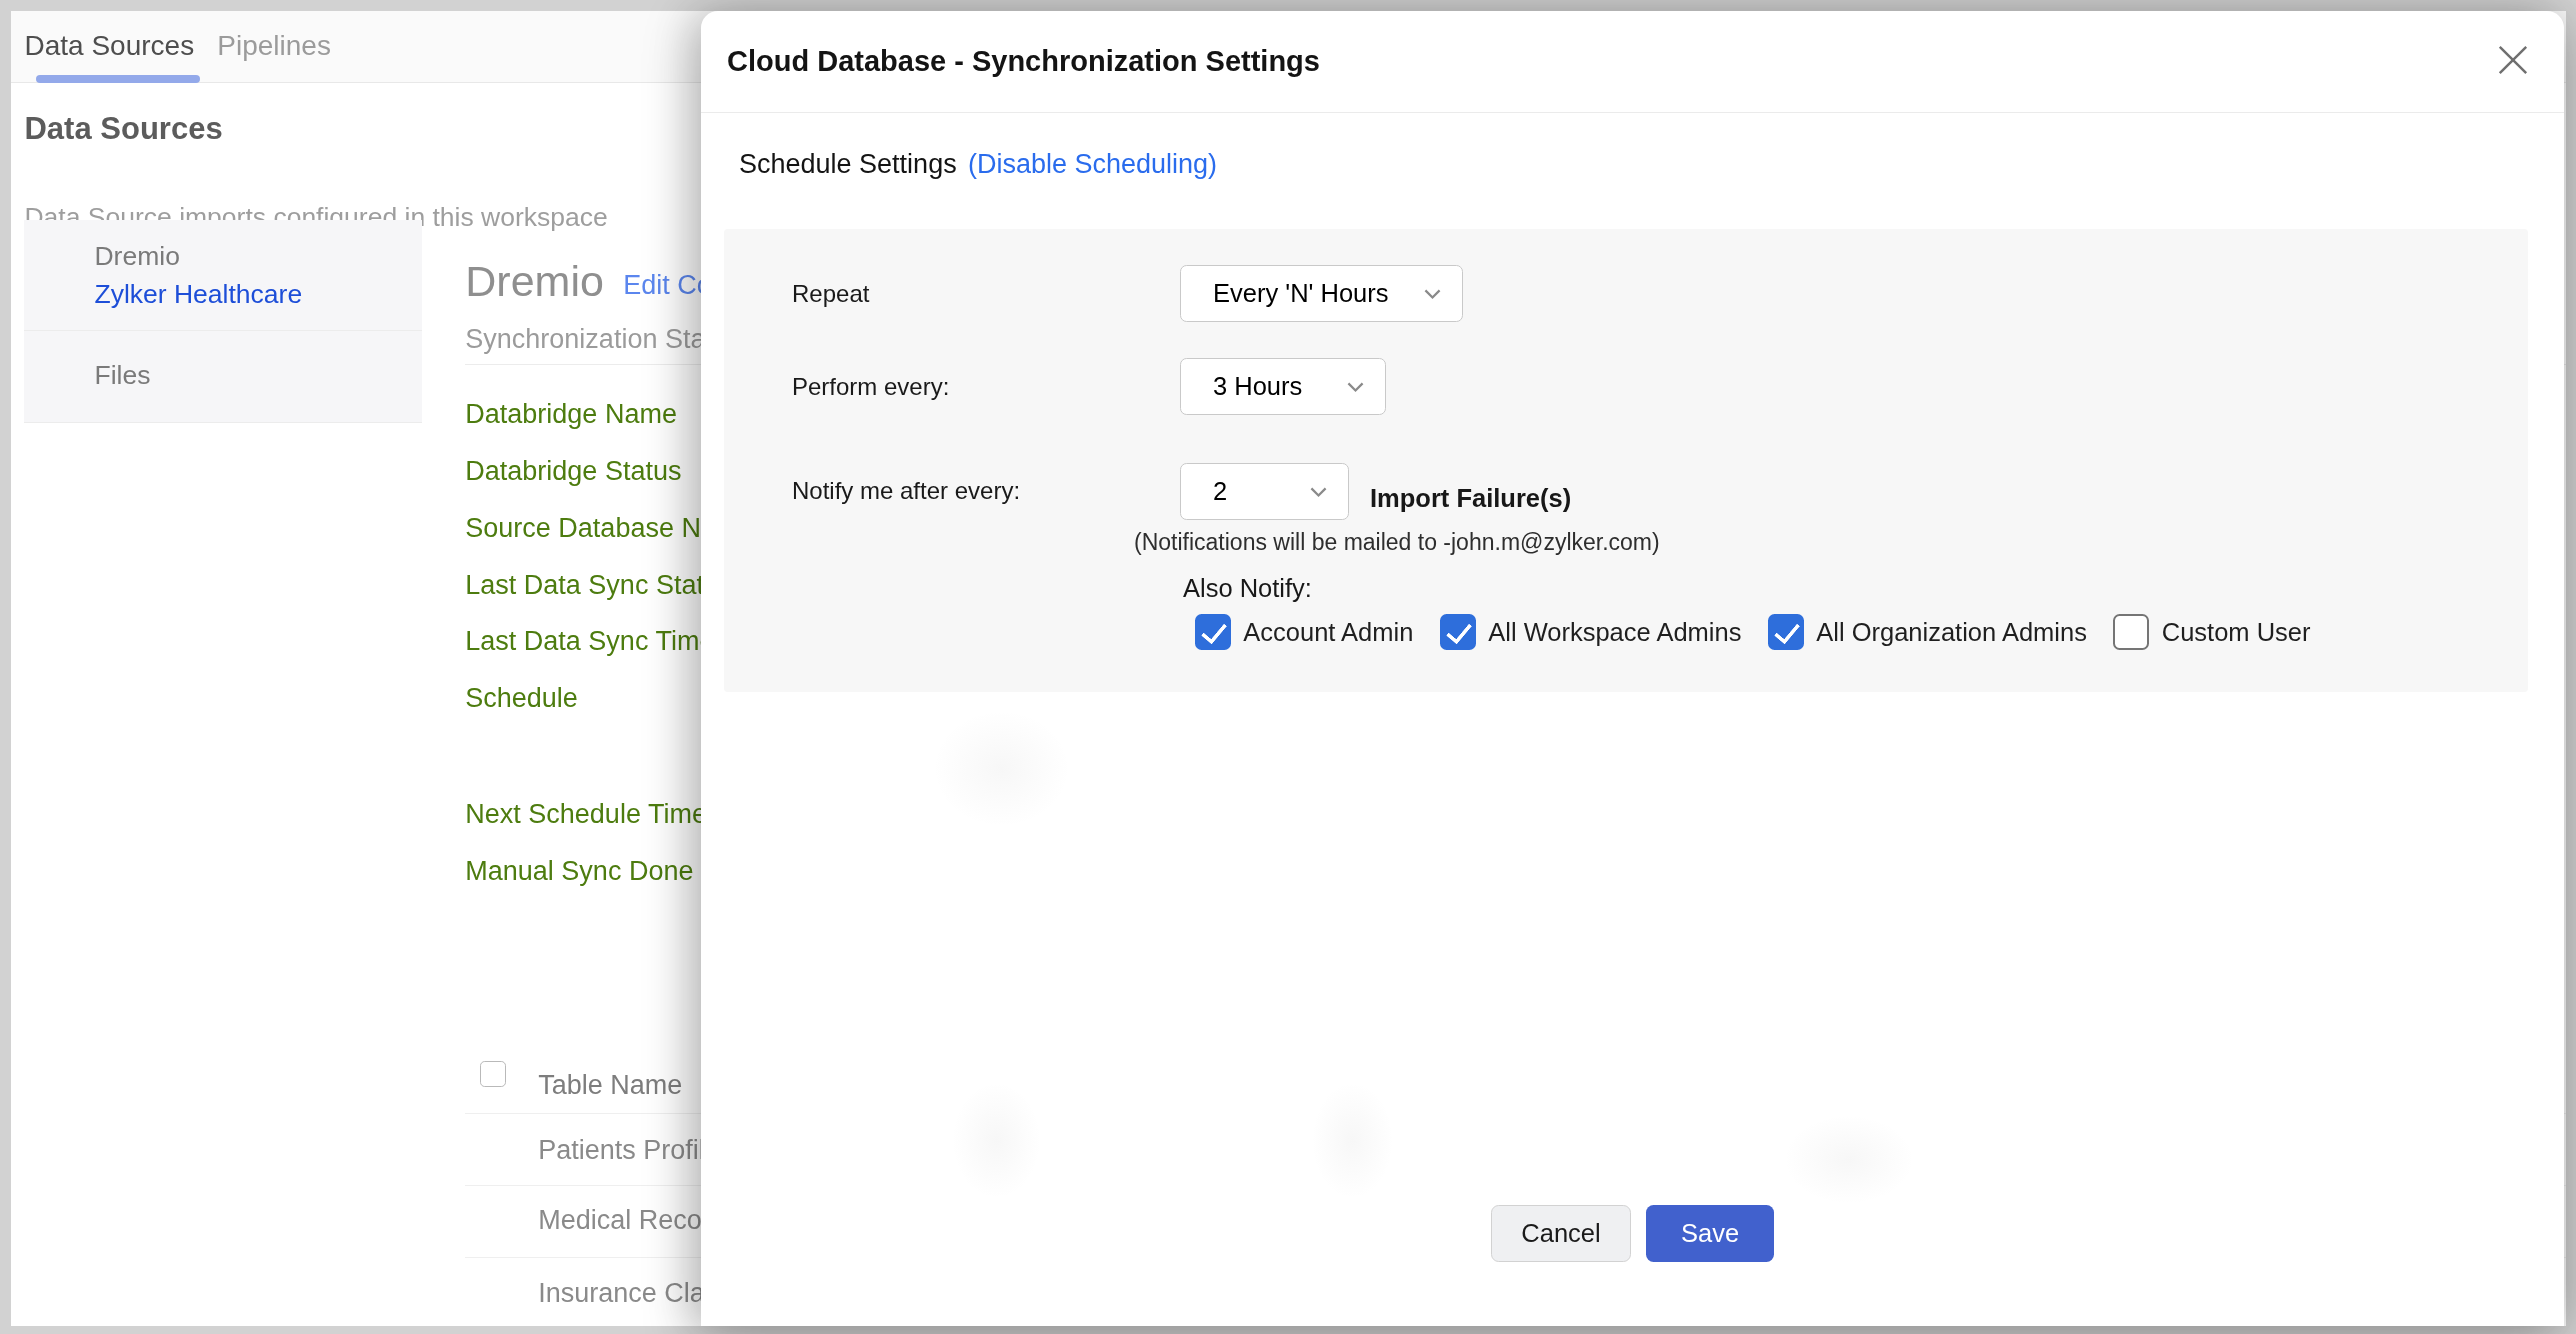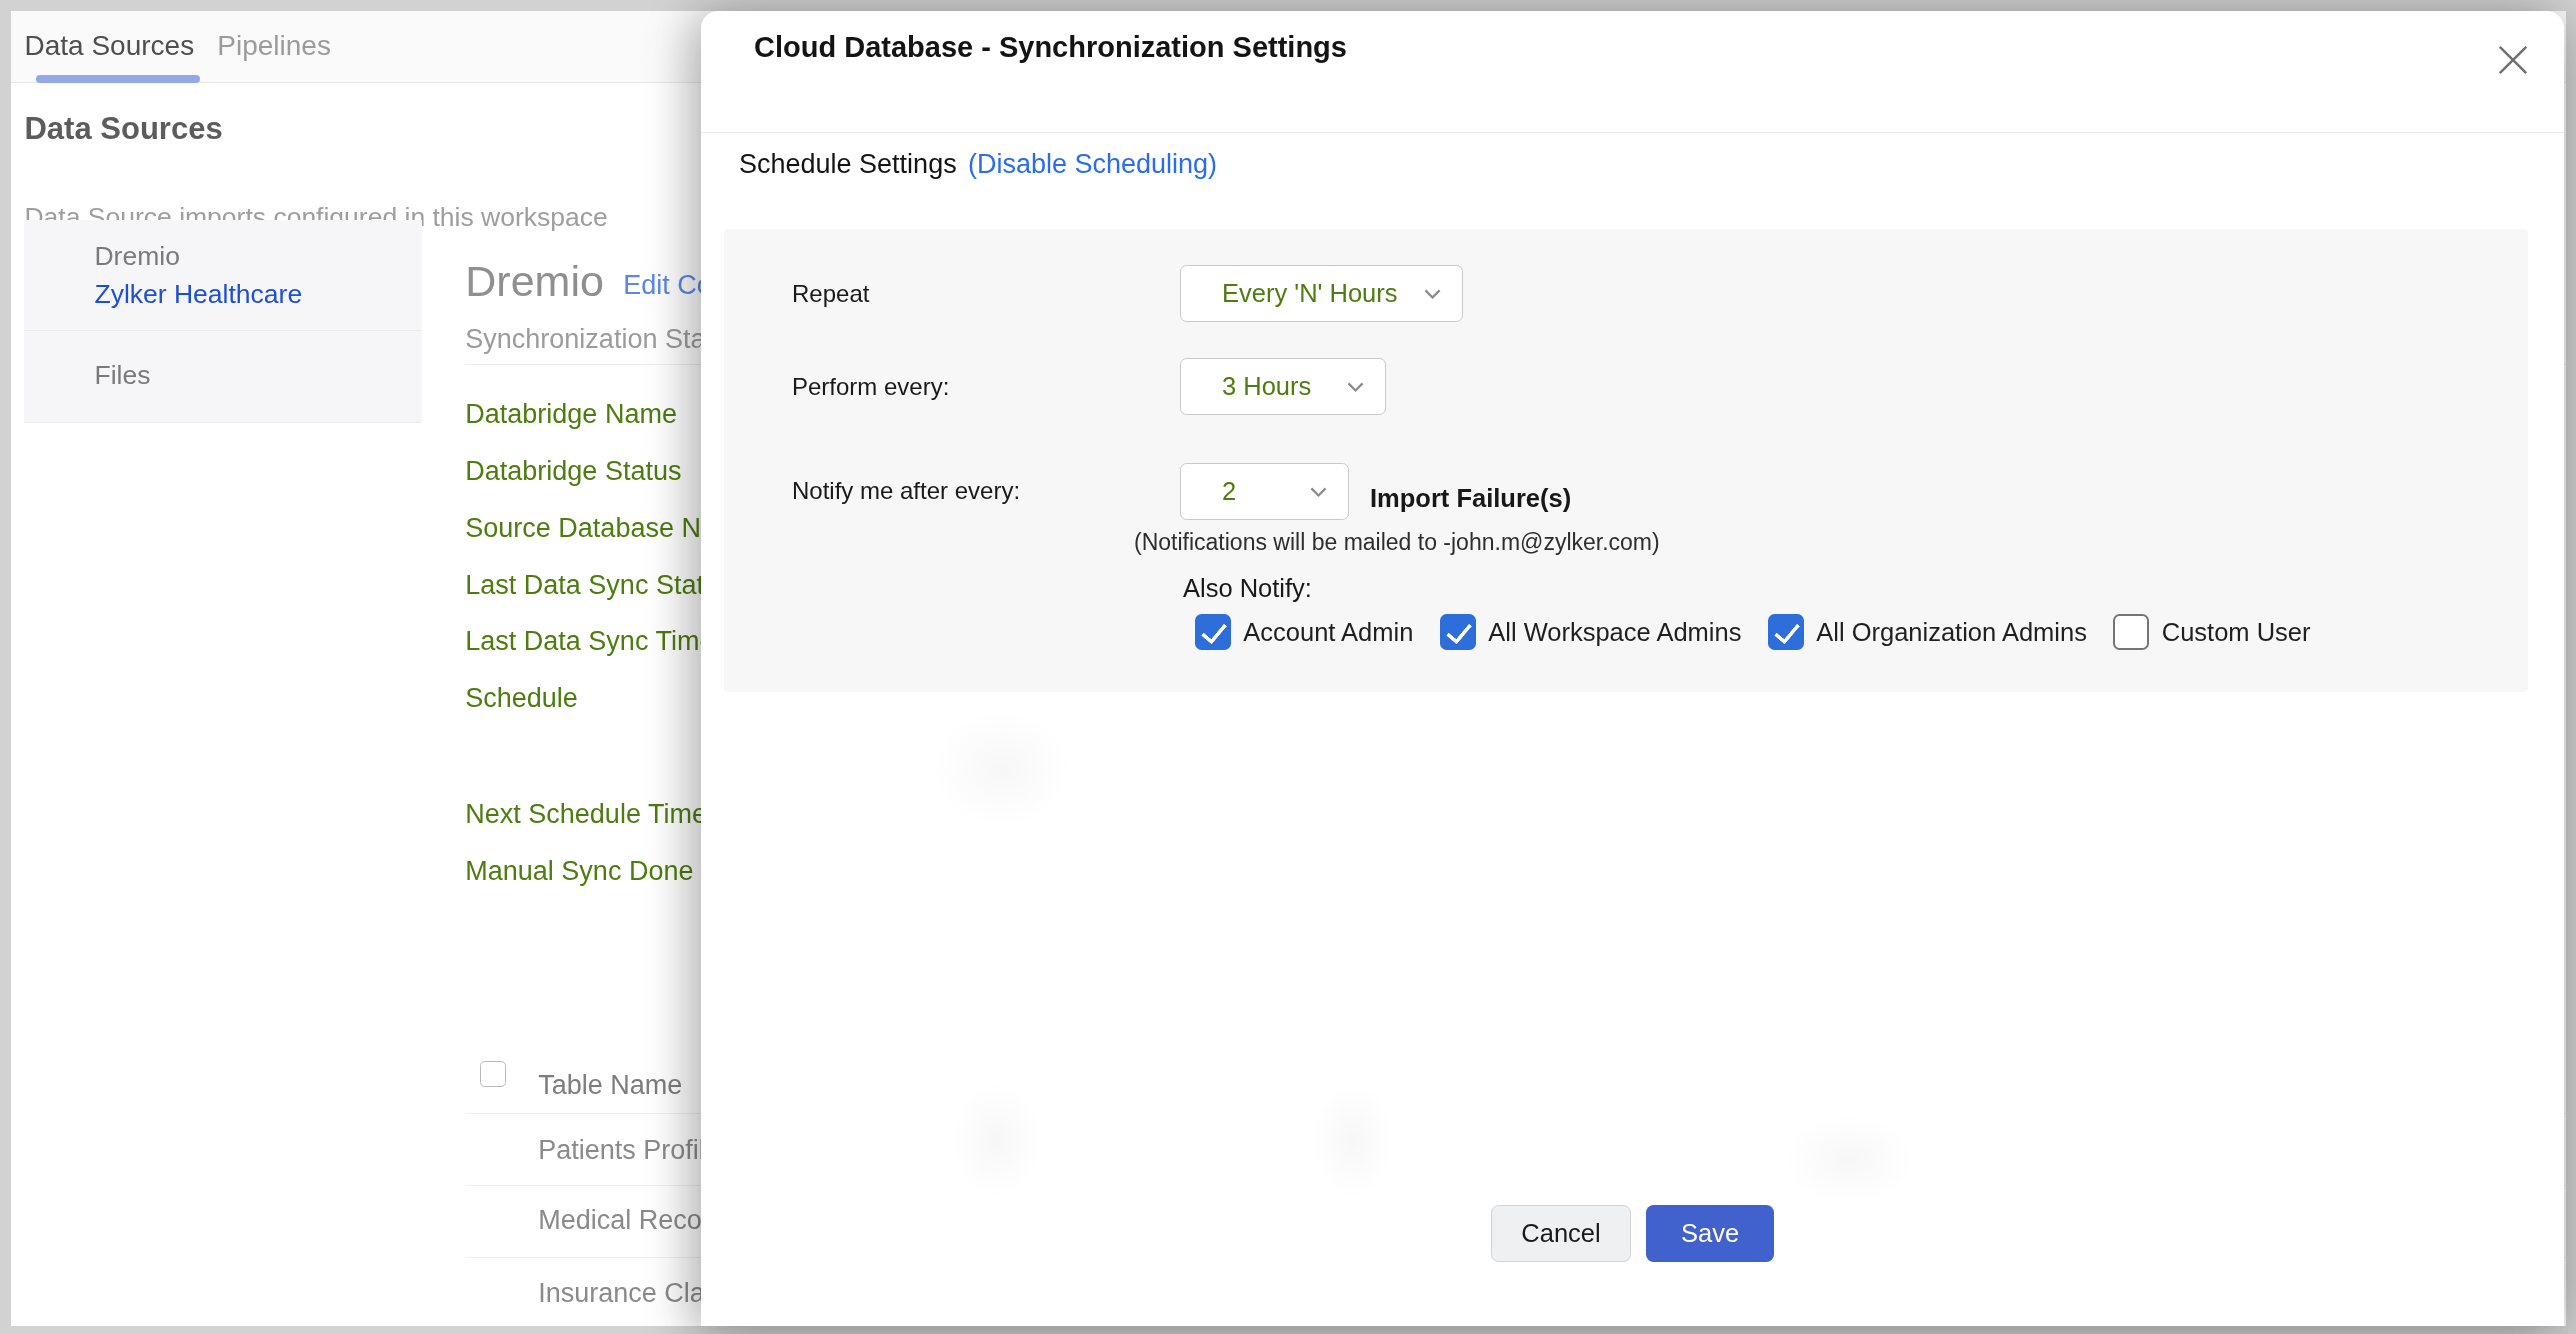--- a/index.html
+++ b/index.html
@@ -27,30 +27,30 @@
   .d-div{position:absolute;left:454px;right:0;top:353px;height:0.9px;background:#ececec;}
   .d-label{position:absolute;left:454px;height:34px;line-height:34px;font-size:27px;color:#4d7c0f;white-space:nowrap;}
   .tbl-cbx{position:absolute;left:469px;top:1050px;width:25.5px;height:25.5px;border:1.9px solid #b9b9b9;border-radius:4.7px;background:#fff;cursor:pointer;}
   .tbl-head{position:absolute;left:527px;top:1059px;font-size:27px;color:#7d7d7d;white-space:nowrap;}
   .tbl-div{position:absolute;left:454px;right:0;height:0.9px;background:#efefef;}
   .tbl-cell{position:absolute;left:527px;font-size:27px;color:#8a8a8a;white-space:nowrap;}
   
   .modal{position:absolute;left:701px;top:11.3px;width:1863px;height:1315px;background:#fff;
          border-radius:17px 17px 0 0;box-shadow:0 9.4px 57px rgba(0,0,0,0.30), -14px 0 38px rgba(0,0,0,0.10);}
   .m-header{position:absolute;left:0;top:0;width:100%;height:102px;border-bottom:0.9px solid #ebebeb;
-            display:flex;align-items:flex-start;padding-left:53px;margin-top:20px;}
+            display:flex;align-items:center;padding-left:26px;}
   .m-title{font-size:29px;font-weight:700;color:#141414;}
   .m-close{position:absolute;right:26.5px;top:24.6px;width:49px;height:49px;display:flex;align-items:center;justify-content:center;cursor:pointer;}
   .section-row{position:absolute;left:38px;top:138px;display:flex;align-items:baseline;gap:11.3px;}
   .section-title{font-size:27px;font-weight:400;color:#141414;}
   .section-link{font-size:27px;color:#2a6ced;cursor:pointer;}
   .panel{position:absolute;left:23px;top:218px;width:1804px;height:463px;background:#f7f7f7;border-radius:3.8px;}
   .f-label{position:absolute;left:91px;height:34px;line-height:34px;font-size:24px;color:#1a1a1a;white-space:nowrap;}
   .select{position:absolute;left:479px;height:57px;background:#fff;border:0.9px solid #c9c9c9;border-radius:6.6px;
-          display:flex;align-items:center;padding-left:41px;font-size:25.5px;color:#4d7c0f;cursor:pointer;}
+          display:flex;align-items:center;padding-left:32px;font-size:25.5px;color:#000000;cursor:pointer;}
   .select svg{position:absolute;right:21px;top:50%;margin-top:-4.7px;}
   .f-suffix{position:absolute;left:669px;top:470px;height:34px;line-height:34px;font-size:25.5px;font-weight:600;color:#181818;white-space:nowrap;}
   .f-note{position:absolute;left:433px;top:518px;font-size:23px;color:#2e2e2e;white-space:nowrap;}
   .f-also{position:absolute;left:482px;top:560px;height:34px;line-height:34px;font-size:25.5px;font-weight:500;color:#181818;}
   .checks{position:absolute;left:485px;top:601px;height:40px;display:flex;align-items:center;gap:26.5px;margin-left:9px;}
   .check-item{display:flex;align-items:center;gap:12.3px;cursor:pointer;}
   .cbx{position:relative;width:36px;height:36px;border:2.8px solid #757575;border-radius:6.6px;background:#fff;flex:0 0 auto;}
   .cbx.checked{background:#2e6edb;border-color:#2e6edb;}
   .cbx.checked::after{content:"";position:absolute;left:10.4px;top:2.8px;width:10.4px;height:20px;
       border:solid #fff;border-width:0 4.7px 4.7px 0;transform:rotate(40deg);border-radius:0.9px;}

